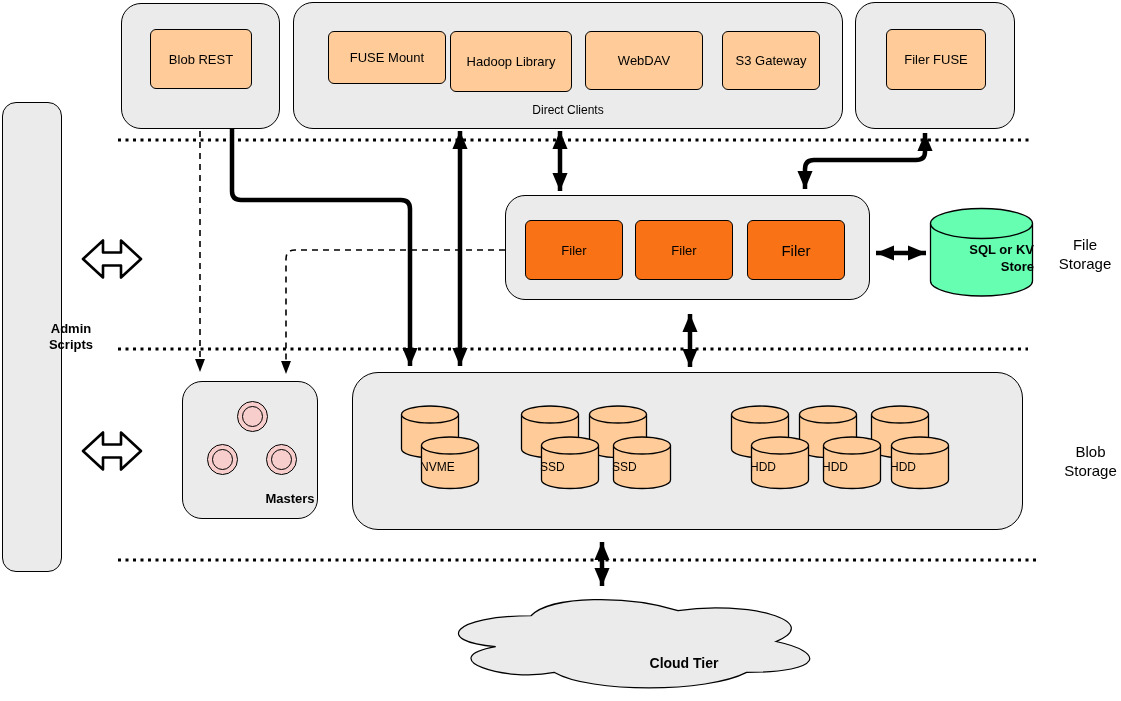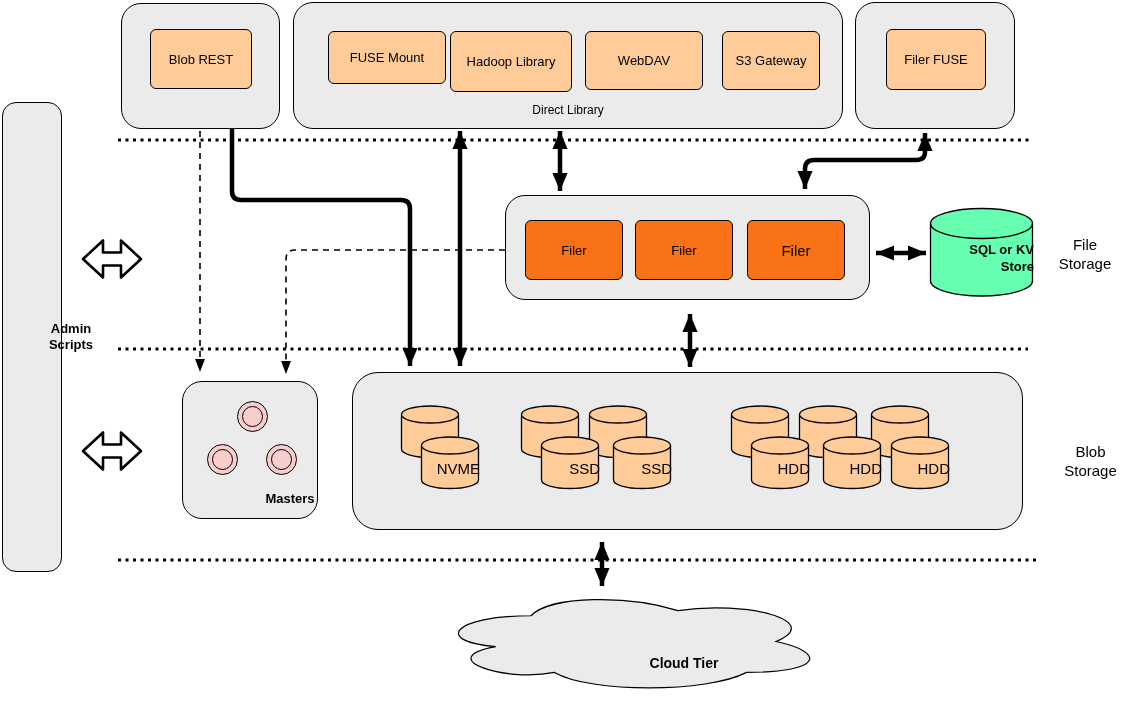--- a/index.html
+++ b/index.html
@@ -9,21 +9,21 @@
   .chip{position:absolute;background:#ffcc99;border:1px solid #000;border-radius:6px;box-sizing:border-box;
         display:flex;align-items:center;justify-content:center;font-size:13px;text-align:center;}
   .chip.green{background:#f97316;}
   .chip.big{font-size:15px;}
   .lbl{position:absolute;display:flex;align-items:center;justify-content:center;text-align:center;line-height:1.25;}
   .pre{white-space:pre-line;}
   .bold{font-weight:bold;padding-left:39px;}
   .fs12{font-size:12px;} .fs13{font-size:13px;} .fs14{font-size:14px;} .fs15{font-size:15px;}
   .cyl{position:absolute;}
   .cyl svg{position:absolute;inset:0;overflow:visible;}
-  .cyl .cyl-label{position:absolute;left:0;right:0;top:24px;text-align:right;font-size:15px;}
+  .cyl .cyl-label{position:absolute;left:0;right:0;top:24px;text-align:left;font-size:12px;}
   .ring{position:absolute;width:31px;height:31px;background:#f8cecc;border:1.5px solid #000;border-radius:50%;
         box-sizing:border-box;display:flex;align-items:center;justify-content:center;}
   .ring-inner{width:21px;height:21px;border:1.5px solid #000;border-radius:50%;box-sizing:border-box;}
   #connectors{position:absolute;inset:0;}
   .thick{stroke:#000;stroke-width:4.5;fill:none;}
   .dotted{stroke:#000;stroke-width:3;stroke-dasharray:3 4.5;fill:none;}
   .dashedl{stroke:#000;stroke-width:1.6;stroke-dasharray:6 5;fill:none;}
   .hollow{stroke:#000;stroke-width:2.6;fill:#fff;stroke-linejoin:round;}
   .shape{fill:#ffcc99;stroke:#000;stroke-width:1.3;}
   .shapegreen{fill:#66ffb2;stroke:#000;stroke-width:1.3;}
@@ -80,21 +80,21 @@
   </div>
   <div class="chip" style="left:450px;top:31px;width:122px;height:61px;">
     <span>Hadoop Library</span>
   </div>
   <div class="chip" style="left:585px;top:31px;width:118px;height:59px;">
     <span>WebDAV</span>
   </div>
   <div class="chip" style="left:722px;top:31px;width:98px;height:59px;">
     <span>S3 Gateway</span>
   </div>
-  <div class="lbl fs12" style="left:293px;top:101px;width:550px;height:18px;">Direct Library</div>
+  <div class="lbl fs12" style="left:293px;top:101px;width:550px;height:18px;">Direct Clients</div>
 
   <div class="panel" style="left:855px;top:2px;width:160px;height:127px;"></div>
   <div class="chip" style="left:886px;top:29px;width:100px;height:61px;">
     <span>Filer FUSE</span>
   </div>
 
   <div class="panel" style="left:505px;top:195px;width:365px;height:105px;"></div>
   <div class="chip green" style="left:525px;top:220px;width:98px;height:60px;">
     <span>Filer</span>
   </div>

